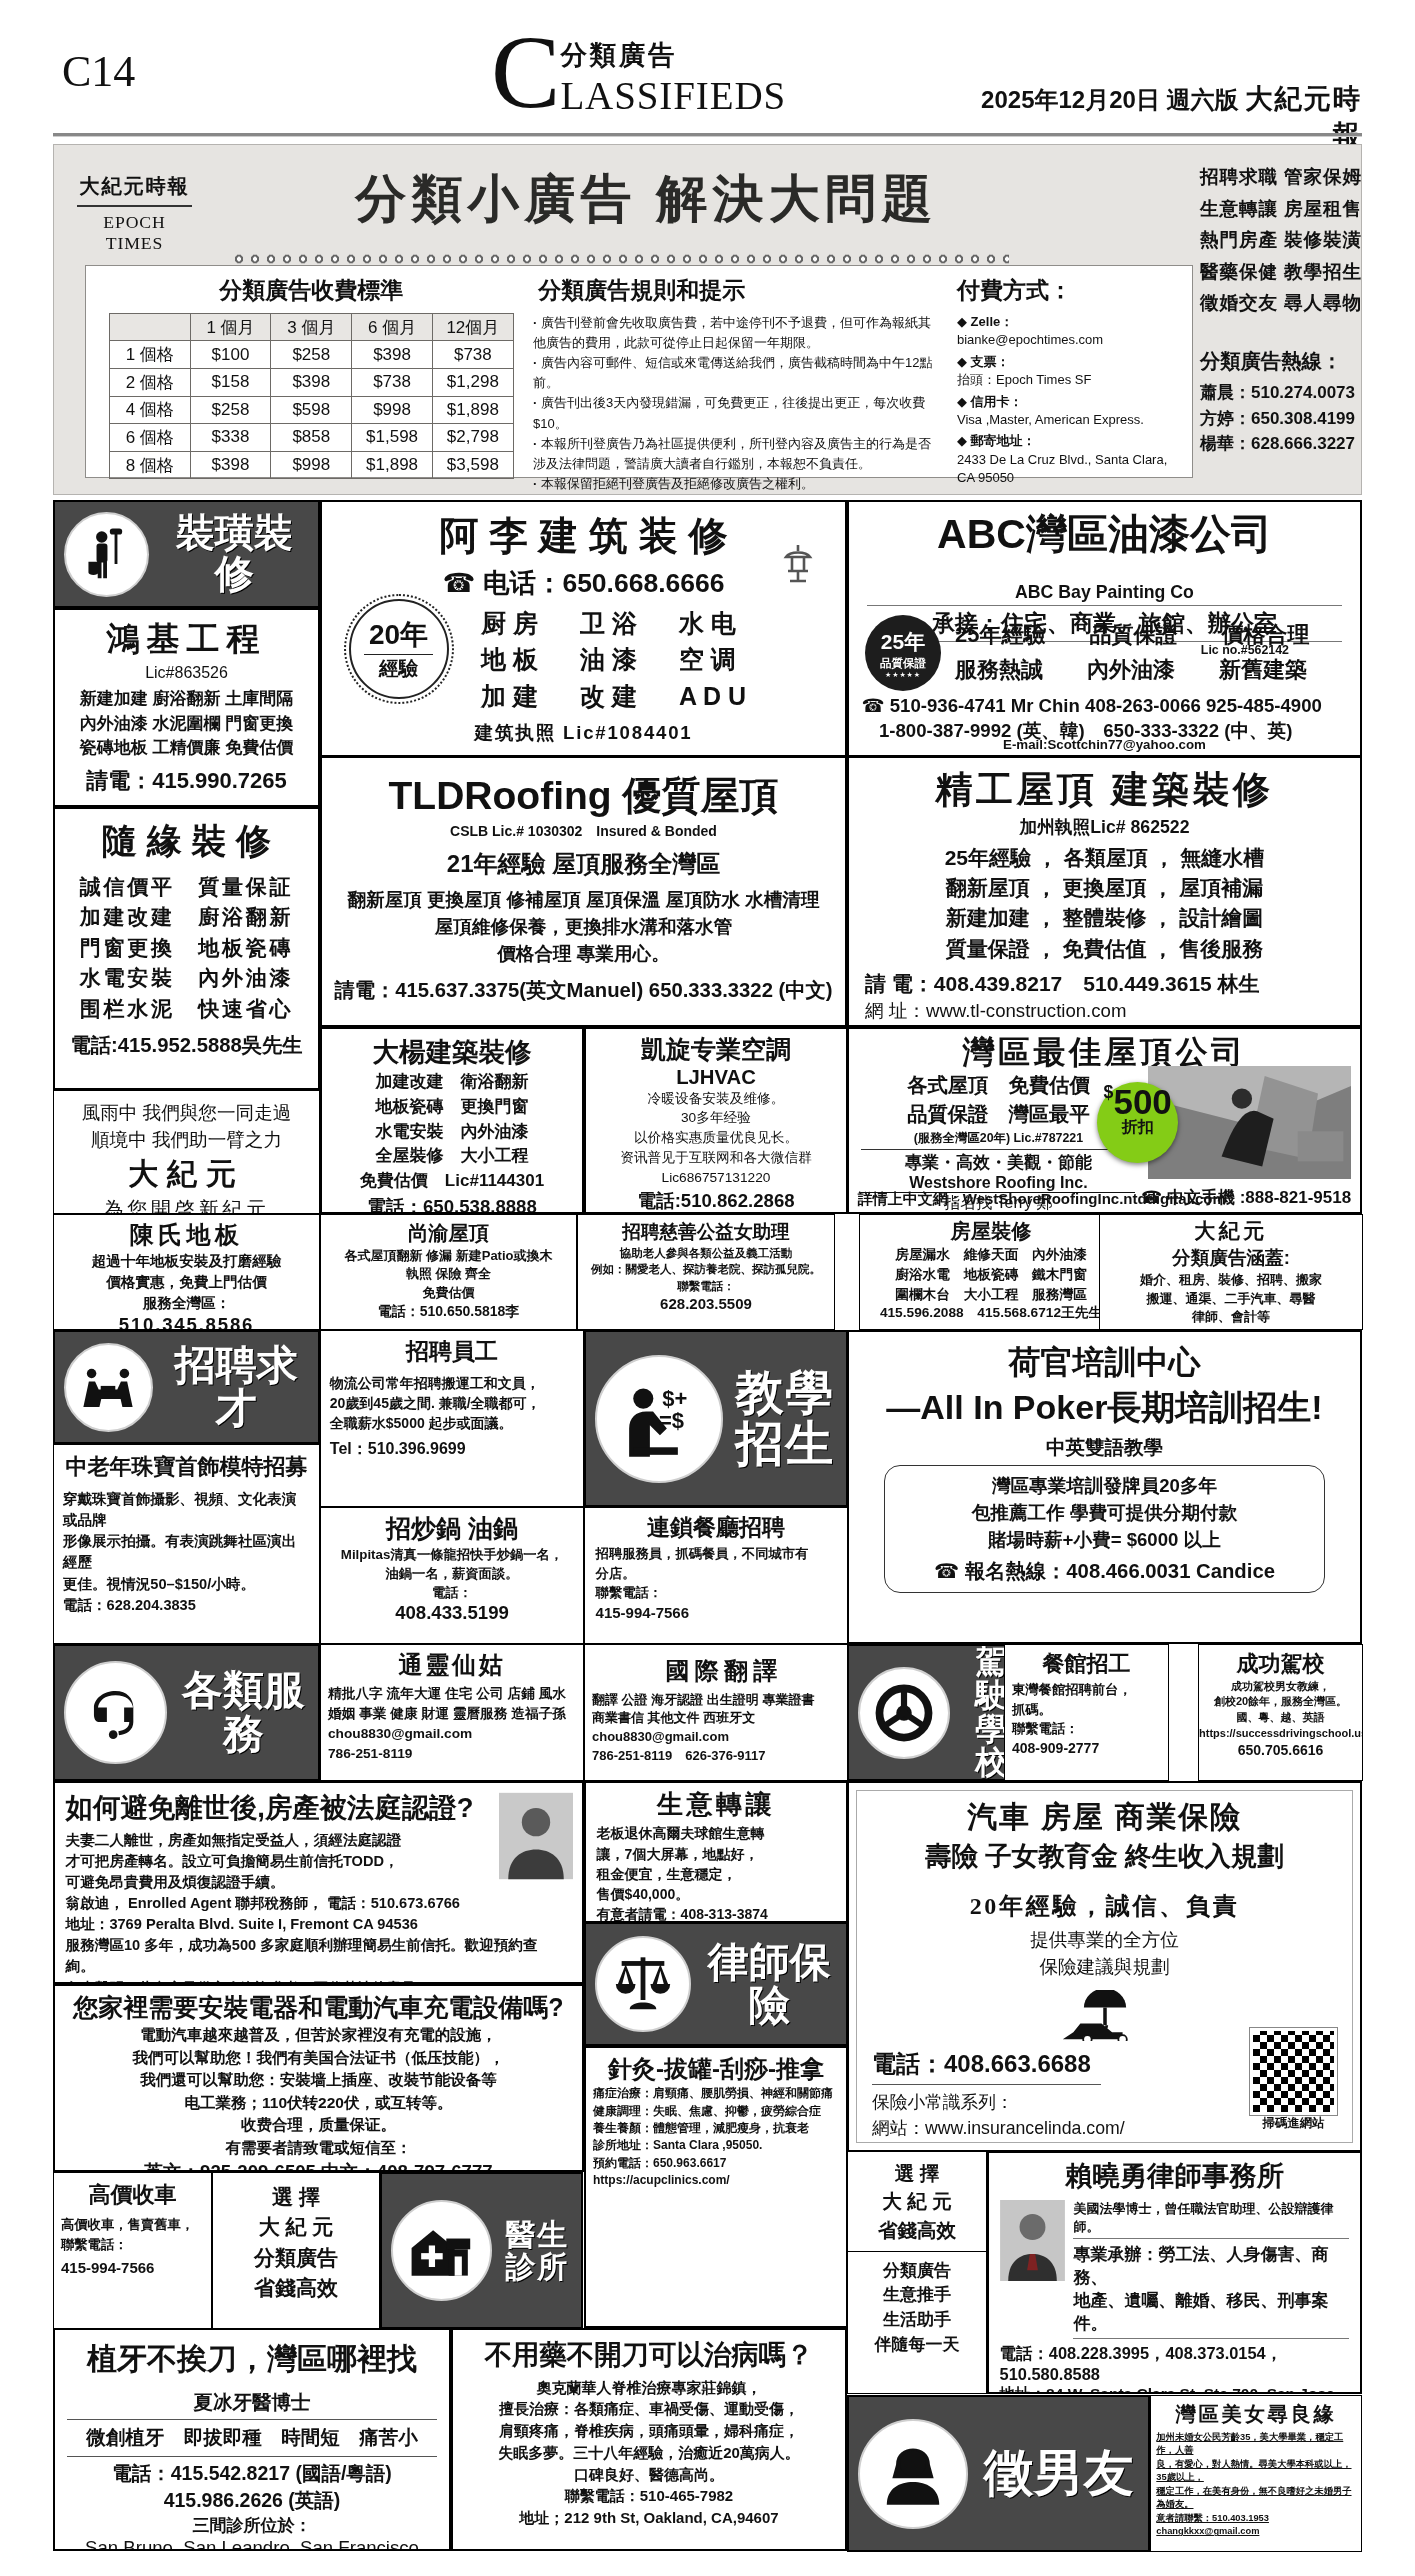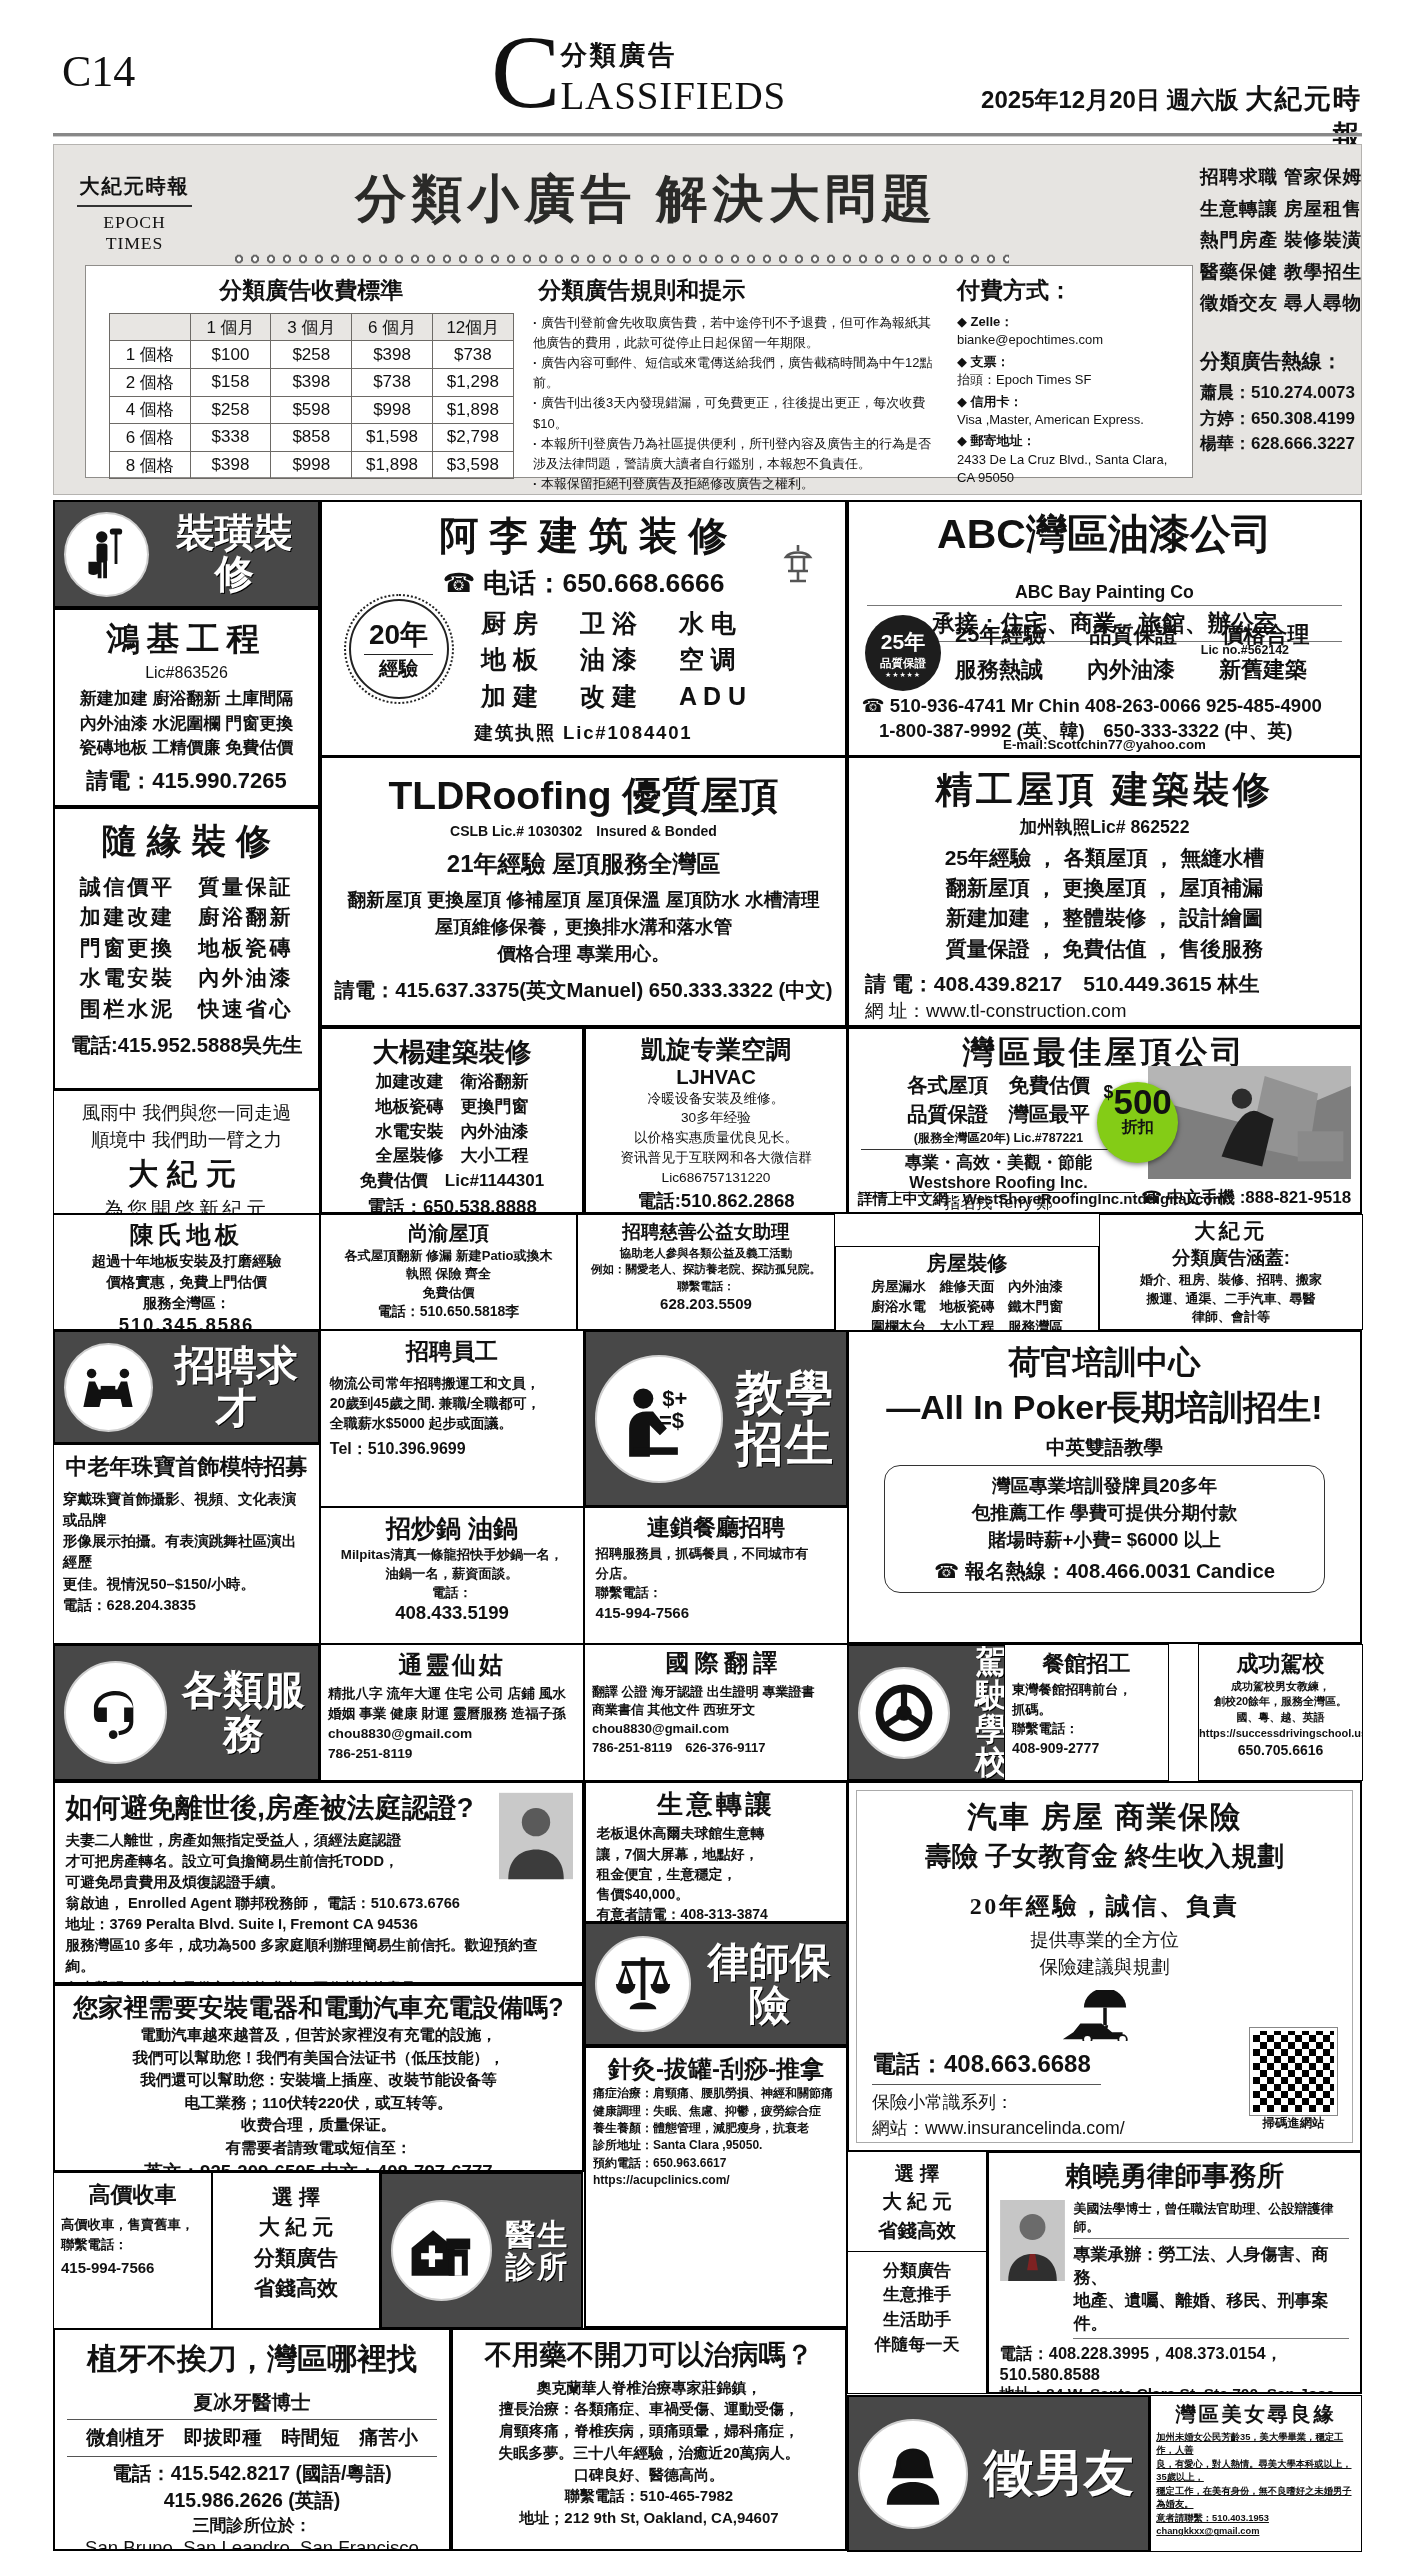--- a/index.html
+++ b/index.html
@@ -446,21 +446,21 @@
   <div class="box" style="left:577px;top:1214px;width:258px;height:116px;border-width:1.8px;">
     <div class="ad-title" style="font-size:18.6px;margin-top:3.5px;">招聘慈善公益女助理</div>
     <div class="lines t-c" style="font-size:11.5px;font-weight:bold;">
         <div>協助老人參與各類公益及義工活動</div>
         <div>例如：關愛老人、探訪養老院、探訪孤兒院。</div>
         <div>聯繫電話：</div>
       </div>
     <div class="ph t-c" style="font-size:15px;">628.203.5509</div>
   </div>
 
-  <div class="box" style="left:835px;top:1214px;width:264px;height:116px;border-width:1.8px;margin-top:32px;">
+  <div class="box" style="left:859px;top:1214px;width:264px;height:116px;border-width:1.8px;">
     <div class="ad-title" style="font-size:20.3px;margin-top:1.8px;">房屋裝修</div>
     <div class="lines t-c" style="font-size:13.7px;font-weight:bold;">
         <div>房屋漏水　維修天面　內外油漆</div>
         <div>廚浴水電　地板瓷磚　鐵木門窗</div>
         <div>圍欄木台　大小工程　服務灣區</div>
       </div>
     <div class="ph t-c" style="font-size:13.7px;">415.596.2088　415.568.6712王先生</div>
   </div>
 
   <div class="box" style="left:1099px;top:1214px;width:264px;height:116px;border-width:1.8px;">
@@ -522,21 +522,21 @@
     <div class="ad-title" style="font-size:24px;margin-top:3.5px;letter-spacing:2.7px;">通靈仙姑</div>
     <div class="lines" style="font-size:13.7px;font-weight:bold;padding:3.5px 7px;">
         <div>精批八字 流年大運 住宅 公司 店鋪 風水</div>
         <div>婚姻 事業 健康 財運 靈曆服務 造福子孫</div>
         <div>chou8830@gmail.com</div>
         <div>786-251-8119</div>
       </div>
   </div>
 
   <div class="box" style="left:584px;top:1644px;width:264px;height:137px;border-width:1.8px;">
-    <div class="ad-title" style="font-size:24px;margin-top:2px;letter-spacing:5.3px;padding-left:16px;">國際翻譯</div>
+    <div class="ad-title" style="font-size:24px;margin-top:10px;letter-spacing:5.3px;padding-left:16px;">國際翻譯</div>
     <div class="lines" style="font-size:13px;font-weight:bold;padding:3.5px 7px;">
         <div>翻譯 公證 海牙認證 出生證明 專業證書</div>
         <div>商業書信 其他文件 西班牙文</div>
         <div>chou8830@gmail.com</div>
         <div>786-251-8119　626-376-9117</div>
       </div>
   </div>
 
   <div class="box" style="left:584px;top:1781px;width:264px;height:142px;">
     <div class="ad-title" style="font-size:26px;letter-spacing:3.5px;margin-top:3.5px;">生意轉讓</div>

